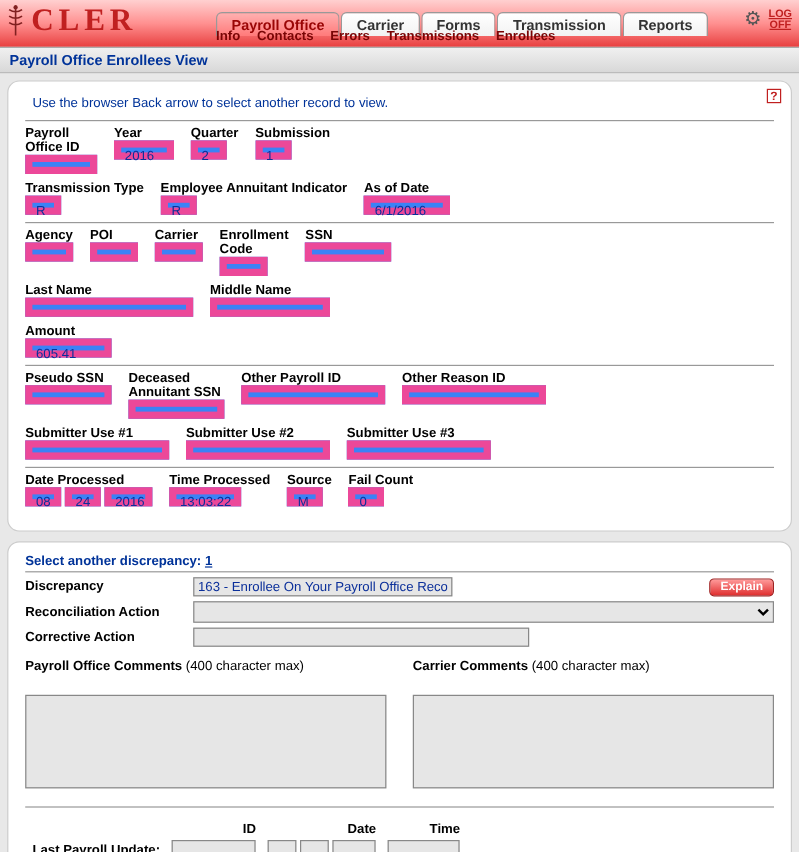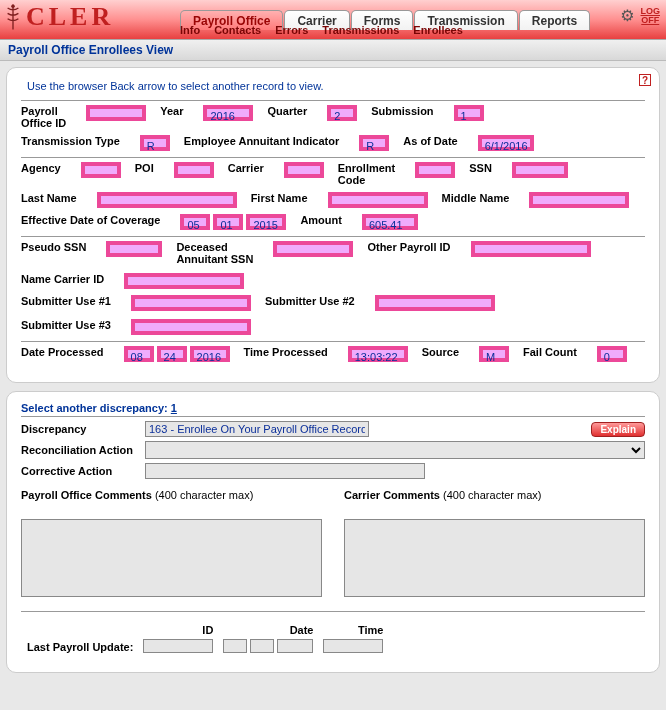--- a/index.html
+++ b/index.html
@@ -118,39 +118,39 @@
     line-height: 11px;
     cursor: pointer;
   }
   .hint-text {
     color: #003399;
     font-size: 11px;
     padding: 2px 0 6px 6px;
   }
   hr.sep { border: none; border-top: 1px solid #999; margin: 2px 0 4px 0; }
   .row { display: flex; flex-wrap: wrap; gap: 8px 14px; margin-bottom: 6px; }
-  .field { display: flex; flex-direction: row; gap: 20px; }
+  .field { display: flex; flex-direction: column; }
   .field label { font-weight: bold; font-size: 11px; color: #000; line-height: 12px; }
   .val {
-    border: 4px solid #ec4899;
-    background: #f0abfc;
+    border: 6px solid #ec4899;
+    background: #3b82f6;
     color: #0b2f9a;
     font-size: 11px;
     padding: 1px 3px;
     height: 16px;
     min-width: 26px;
     display: inline-block;
   }
   .val.w30{width:30px}.val.w40{width:40px}.val.w50{width:50px}
-  .val.w60{width:60px}.val.w70{width:56px}.val.w80{width:80px}
+  .val.w60{width:60px}.val.w70{width:72px}.val.w80{width:80px}
   .val.w100{width:100px}.val.w120{width:120px}.val.w140{width:140px}
   .date-group { display:flex; gap:3px; }
   .link-blue { color: #003399; text-decoration: underline; cursor: pointer; font-weight: bold; }
   .disc-row { display: flex; align-items: center; margin-bottom: 4px; }
-  .disc-row .lbl { font-weight: bold; width: 124px; }
+  .disc-row .lbl { font-weight: bold; width: 140px; }
   .disc-input {
     border: 1px solid #888; background: #e6e6e6; color:#0b2f9a;
     height: 16px; font-size: 11px; padding: 0 3px; flex: 1;
   }
   .disc-select {
     border: 1px solid #888; background: #e6e6e6; height: 18px; font-size:11px; flex:1;
   }
   .explain-btn {
     background: linear-gradient(to bottom, #ff9a9a, #e03030);
     border: 1px solid #a02020;
@@ -279,39 +279,27 @@
         <span class="val w70"></span>
       </div>
     </div>
 
     <div class="row">
       <div class="field">
         <label>Last Name</label>
         <span class="val w140"></span>
       </div>
       <div class="field">
-        <label>First Name</label>
-        <span class="val w100"></span>
-      </div>
-      <div class="field">
         <label>Middle Name</label>
         <span class="val w100"></span>
       </div>
     </div>
 
     <div class="row">
       <div class="field">
-        <label>Effective Date of Coverage</label>
-        <div class="date-group">
-          <span class="val w30">05</span>
-          <span class="val w30">01</span>
-          <span class="val w40">2015</span>
-        </div>
-      </div>
-      <div class="field">
         <label>Amount</label>
         <span class="val w70">605.41</span>
       </div>
     </div>
 
     <hr class="sep">
 
     <div class="row">
       <div class="field">
         <label>Pseudo SSN</label>
@@ -319,21 +307,21 @@
       </div>
       <div class="field">
         <label><span>Deceased</span><br><span>Annuitant SSN</span></label>
         <span class="val w80"></span>
       </div>
       <div class="field">
         <label>Other Payroll ID</label>
         <span class="val w120"></span>
       </div>
       <div class="field">
-        <label>Name Carrier ID</label>
+        <label>Other Reason ID</label>
         <span class="val w120"></span>
       </div>
     </div>
 
     <div class="row">
       <div class="field">
         <label>Submitter Use #1</label>
         <span class="val w120"></span>
       </div>
       <div class="field">

